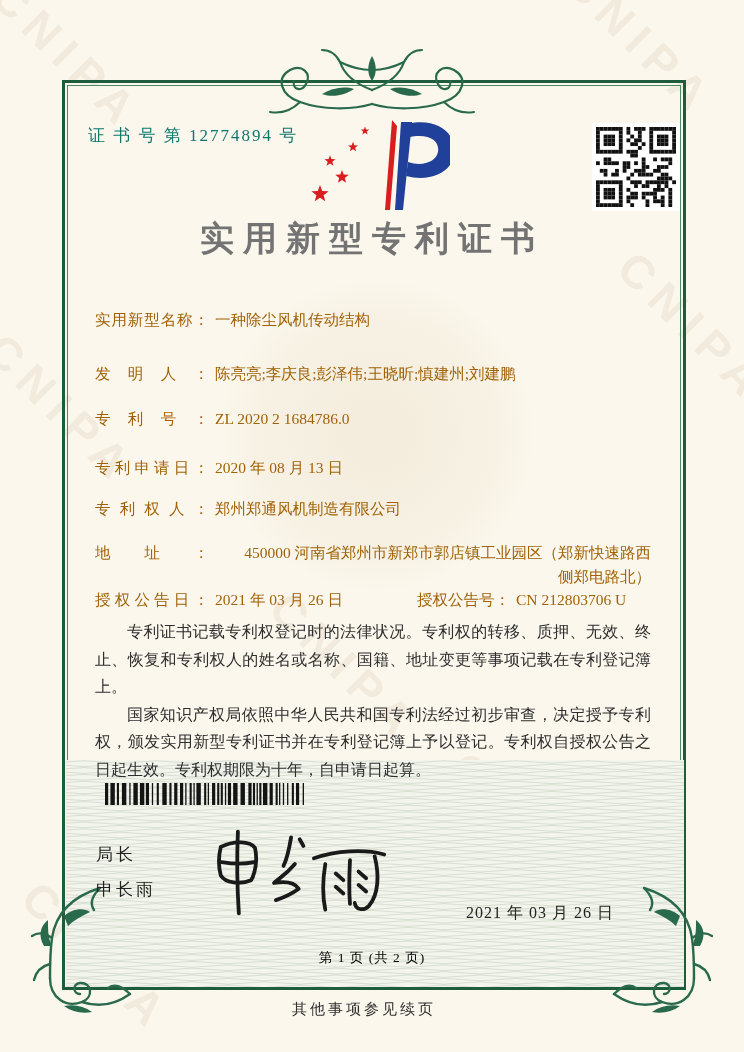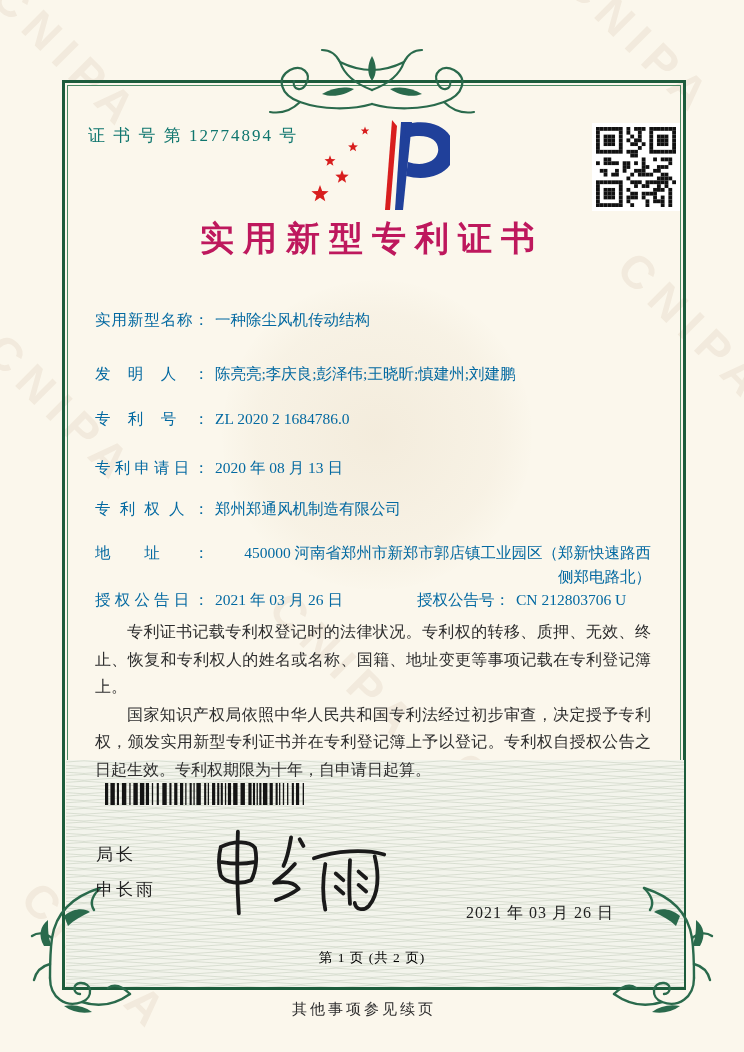--- a/index.html
+++ b/index.html
@@ -9,23 +9,23 @@
       font-size:46px;letter-spacing:10px;color:rgba(168,132,92,0.10);transform:rotate(45deg);
       white-space:nowrap;pointer-events:none;}
   .emblem{position:absolute;left:222px;top:280px;width:310px;height:310px;border-radius:50%;
       background:radial-gradient(circle,rgba(216,196,164,0.22) 0%,rgba(216,196,164,0.10) 55%,rgba(216,196,164,0) 72%);}
   .frame{position:absolute;left:62px;top:80px;width:618px;height:904px;border:3px solid #1d5c3c;}
   .frame-inner{position:absolute;left:2px;top:2px;right:2px;bottom:2px;border:1px solid #4c8a64;}
   .cert-no{position:absolute;left:88px;top:124px;font-size:17px;letter-spacing:2px;color:#0f766e;}
   .logo{position:absolute;left:300px;top:114px;}
   .qr{position:absolute;left:592px;top:123px;background:#fff;padding:4px;}
   .title{position:absolute;left:0;right:0;top:216px;text-align:center;font-size:34px;font-weight:bold;
-      letter-spacing:9px;color:#be185d;}
+      letter-spacing:9px;color:#737373;}
   .rows{position:absolute;left:95px;top:0;width:556px;}
-  .row{position:absolute;display:flex;font-size:15.5px;color:#0369a1;line-height:24px;}
+  .row{position:absolute;display:flex;font-size:15.5px;color:#a16207;line-height:24px;}
   .lab{width:114px;text-align:justify;text-align-last:justify;flex:none;}
   .lab2{flex:none;margin-left:26px;}
   .val{flex:1;margin-left:6px;}
   .val-fixed{flex:none;width:176px;margin-left:6px;}
   .paras{position:absolute;left:95px;top:618px;width:556px;font-size:16px;line-height:27.5px;
       color:#2e2e2e;text-align:justify;}
   .paras p{margin:0;text-indent:2em;}
   .band{position:absolute;left:66px;top:760px;width:618px;height:227px;background:#f3f4ec;}
   .barcode{position:absolute;left:104px;top:783px;}
   .signer{position:absolute;left:96px;top:843px;font-size:17px;letter-spacing:3px;color:#222;}

